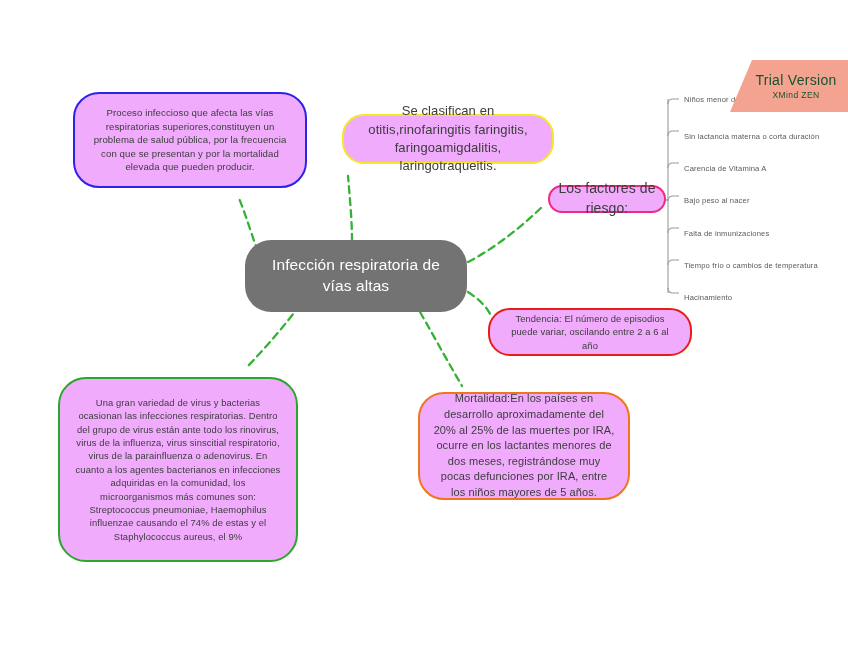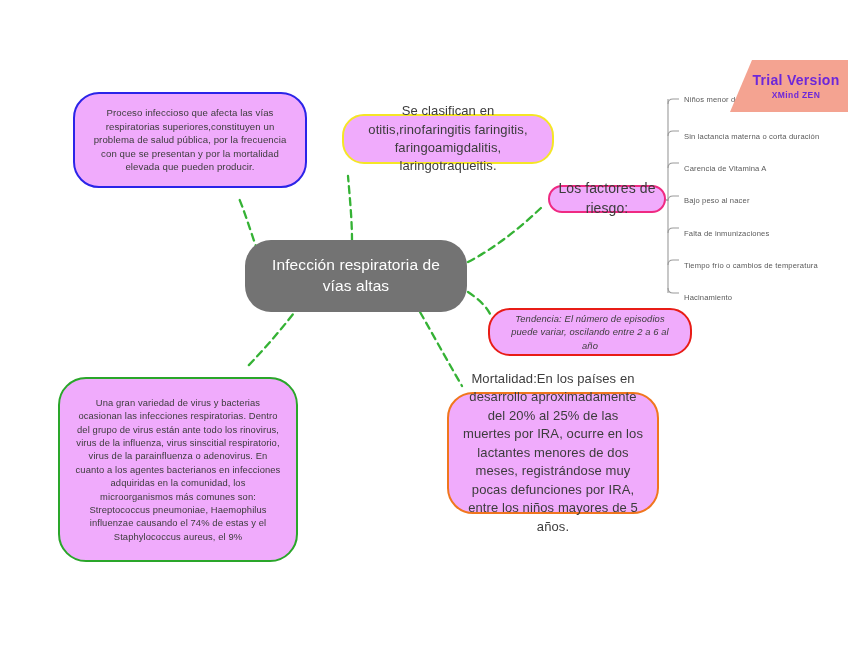--- a/index.html
+++ b/index.html
@@ -37,47 +37,47 @@
     font-size:13px;padding:4px 12px;
   }
   #n-pink{
     left:548px;top:185px;width:118px;height:28px;
     border:2.2px solid #ef2a82;border-radius:14px;
     font-size:14px;padding:2px 8px;
   }
   #n-red{
     left:488px;top:308px;width:204px;height:48px;
     border:2.2px solid #e81c16;border-radius:22px;
-    font-size:9.4px;padding:4px 12px;font-style:italic;
+    font-size:9.4px;padding:4px 12px;
   }
   #n-orange{
-    left:418px;top:392px;width:212px;height:122px;
+    left:418px;top:392px;width:212px;height:108px;
     border:2.2px solid #f0761e;border-radius:26px;
-    font-size:13px;padding:6px 13px;margin-left:29px;
+    font-size:11px;padding:6px 13px;
   }
   #n-green{
     left:58px;top:365px;width:240px;height:185px;
     border:2.2px solid #2aa62a;border-radius:28px;
     font-size:9.4px;padding:7px 14px;margin-top:12px;
   }
 
   
   #bracket{position:absolute;left:660px;top:88px;width:186px;height:218px;}
   .blist-item{
     position:absolute;left:24px;font-size:7.6px;color:#595959;
     white-space:nowrap;letter-spacing:.15px;
   }
 
   
   #trial{
     position:absolute;right:0;top:60px;width:118px;height:52px;
-    background:#f4a391;color:#6d28d9;
+    background:#f4a391;color:#14532d;
     clip-path:polygon(22px 0,100% 0,100% 100%,0 100%);
     display:flex;flex-direction:column;align-items:center;justify-content:center;
-    padding-left:14px;box-sizing:border-box;font-weight:bold;
+    padding-left:14px;box-sizing:border-box;
   }
   #trial .t1{font-size:14px;letter-spacing:.3px;}
   #trial .t2{font-size:8.5px;margin-top:2px;letter-spacing:.4px;text-align:right;}
 </style>
 </head>
 <body>
 
 <div id="canvas">
 
   <svg class="links" viewBox="0 0 848 655" xmlns="http://www.w3.org/2000/svg">

